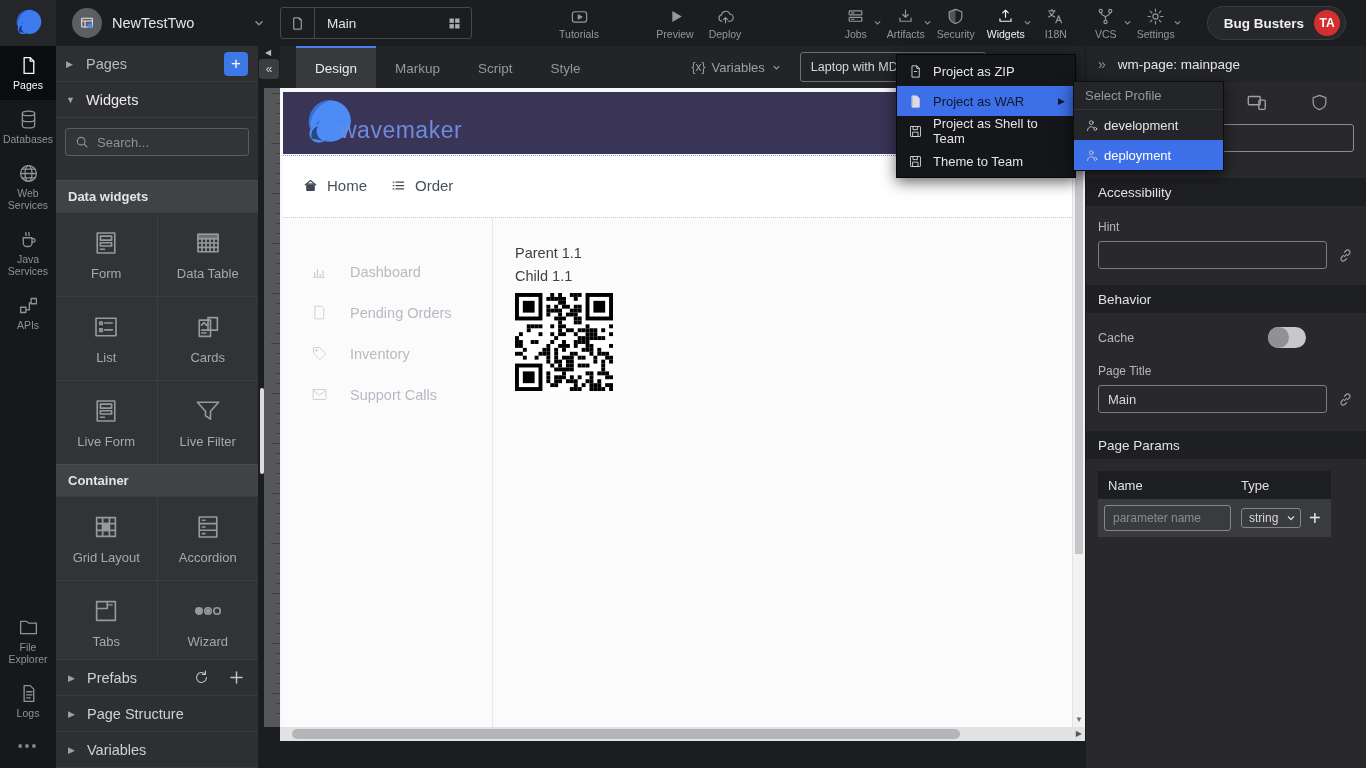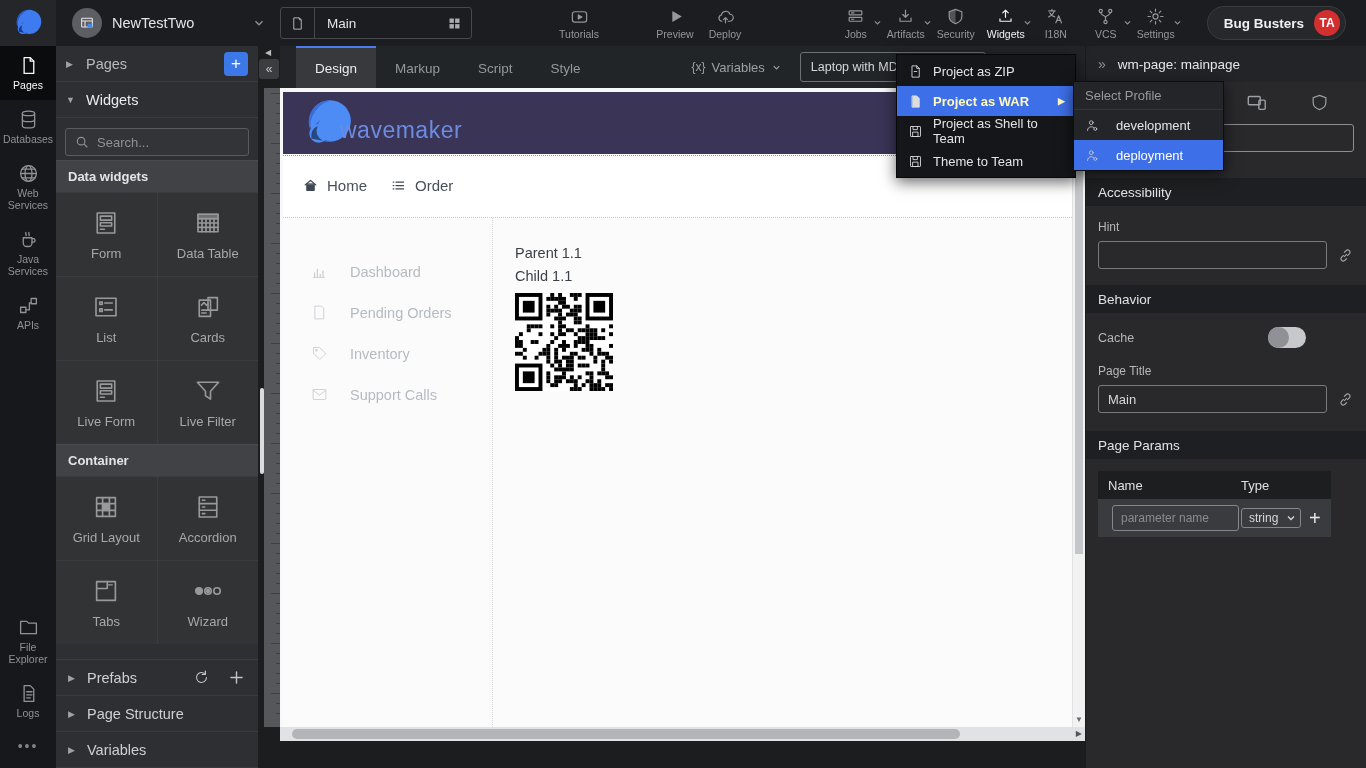--- a/index.html
+++ b/index.html
@@ -37,21 +37,21 @@
   .rail-spacer { flex:1; }
   .rail-dots { color:#808286; text-align:center; padding:10px 0 14px; letter-spacing:2px; font-size:14px; }
 
   
   .panel { width:202px; background:#2e2f32; display:flex; flex-direction:column; flex:none; overflow:hidden; }
   .prow { height:36px; display:flex; align-items:center; gap:10px; padding:0 10px; border-bottom:1px solid #3a3b3e; flex:none; }
   .prow .arrow { color:#9fa1a5; font-size:9px; width:10px; }
   .prow .p-label { flex:1; font-size:14.5px; color:#b9babd; }
   .prow.open .p-label { color:#ececee; }
   .addbtn { width:24px; height:24px; border-radius:4px; background:#3d78e8; color:#fff; font-size:17px; display:flex; align-items:center; justify-content:center; cursor:pointer; }
-  .searchwrap { padding:10px 9px 4px; flex:none; }
+  .searchwrap { padding:10px 9px 24px; flex:none; }
   .searchbox { display:flex; align-items:center; gap:8px; height:28px; border:1px solid #595b5f; border-radius:3px; padding:0 9px; background:#323437; color:#8f9195; }
   .searchbox input { background:transparent; border:none; outline:none; color:#d6d7d9; font-size:13px; width:100%; font-family:inherit; }
   .searchbox input::placeholder { color:#8f9195; }
   .widget-scroll { flex:1; overflow:hidden; }
   .group-label { height:32px; display:flex; align-items:center; padding:0 12px; background:#404245; color:#e3e4e6; font-weight:700; font-size:13px; border-top:1px solid #4a4b4e; }
   .tilegrid { display:grid; grid-template-columns:1fr 1fr; gap:1px; background:#3c3d40; border-top:1px solid #3c3d40; }
   .tile { background:#323335; height:83px; display:flex; flex-direction:column; align-items:center; justify-content:center; gap:8px; color:#97999c; cursor:grab; }
   .tile .w-label { font-size:13px; color:#a6a8ab; }
   .bottom-secs { flex:none; border-top:1px solid #3c3d40; }
   .sec-row { height:36px; display:flex; align-items:center; gap:11px; padding:0 12px; border-bottom:1px solid #3a3b3e; color:#cfd0d3; font-size:14.5px; }
@@ -122,36 +122,36 @@
   .link-ico { color:#9fa0a4; display:flex; cursor:pointer; }
   .cache-row { display:flex; align-items:center; justify-content:space-between; padding:14px 60px 2px 12px; }
   .cache-label { color:#b6b7ba; font-size:12.5px; }
   .toggle { width:38px; height:21px; border-radius:11px; background:#c7c8cc; position:relative; cursor:pointer; }
   .toggle .knob { position:absolute; left:0; top:0; width:21px; height:21px; border-radius:50%; background:#8f9196; }
   .params-table { margin:12px 12px 0; width:233px; }
   .pt-head { display:flex; background:#1d1e20; height:28px; align-items:center; }
   .pt-head .c1 { width:143px; padding-left:10px; color:#e0e0e2; font-size:13px; }
   .pt-head .c2 { width:67px; color:#e0e0e2; font-size:13px; }
   .pt-row { display:flex; background:#3a3b3e; height:38px; align-items:center; }
-  .pt-row .c1 { width:143px; padding-left:14px; }
+  .pt-row .c1 { width:143px; padding-left:6px; }
   .pt-row .c1 input { width:127px; height:26px; border:1px solid #85868a; border-radius:3px; background:transparent; color:#d8d8da; padding:0 8px; font-size:12px; outline:none; font-family:inherit; }
   .pt-row .c1 input::placeholder { color:#8a8b8f; }
   .type-select { width:60px; height:20px; border:1px solid #85868a; border-radius:3px; display:flex; align-items:center; padding:0 3px 0 7px; gap:2px; color:#d8d8da; font-size:12px; cursor:pointer; }
   .type-select .tv { width:34px; overflow:hidden; white-space:nowrap; }
   .pt-add { margin-left:8px; color:#e6e6e8; font-size:20px; cursor:pointer; }
 
   
   .export-menu { position:absolute; left:896px; top:54px; width:180px; background:#141619; border:1px solid #080809; box-shadow:0 4px 14px rgba(0,0,0,.6); z-index:40; padding:1px 0; }
   .em-item { height:30px; display:flex; align-items:center; gap:10px; padding:0 11px; color:#e4e4e6; font-size:13px; cursor:pointer; position:relative; }
   .em-item .e-ico { display:flex; color:#dcdcde; }
-  .em-item.active { background:#3d6fe8; color:#fef9c3;font-weight:bold; }
+  .em-item.active { background:#3d6fe8; color:#0f172a; }
   .em-item .sub-arrow { position:absolute; right:10px; font-size:9px; }
   .profile-menu { position:absolute; left:1073px; top:81px; width:151px; background:#232528; border:1px solid #0d0e10; box-shadow:0 4px 14px rgba(0,0,0,.6); z-index:41; }
   .pm-header { height:28px; display:flex; align-items:center; padding:0 11px; color:#97999d; font-size:13px; border-bottom:1px solid #333539; }
-  .pm-item { height:30px; display:flex; align-items:center; gap:16px; padding:0 11px; color:#e4e4e6; font-size:13px; cursor:pointer; }
+  .pm-item { height:30px; display:flex; align-items:center; gap:4px; padding:0 11px; color:#e4e4e6; font-size:13px; cursor:pointer; }
   .pm-item .p-ico { display:flex; color:#c9cacd; }
   .pm-item.active { background:#3d6fe8; color:#fff; }
 
   svg { display:block; }
 </style>
 </head>
 <body>
 
 <div class="root">
 

